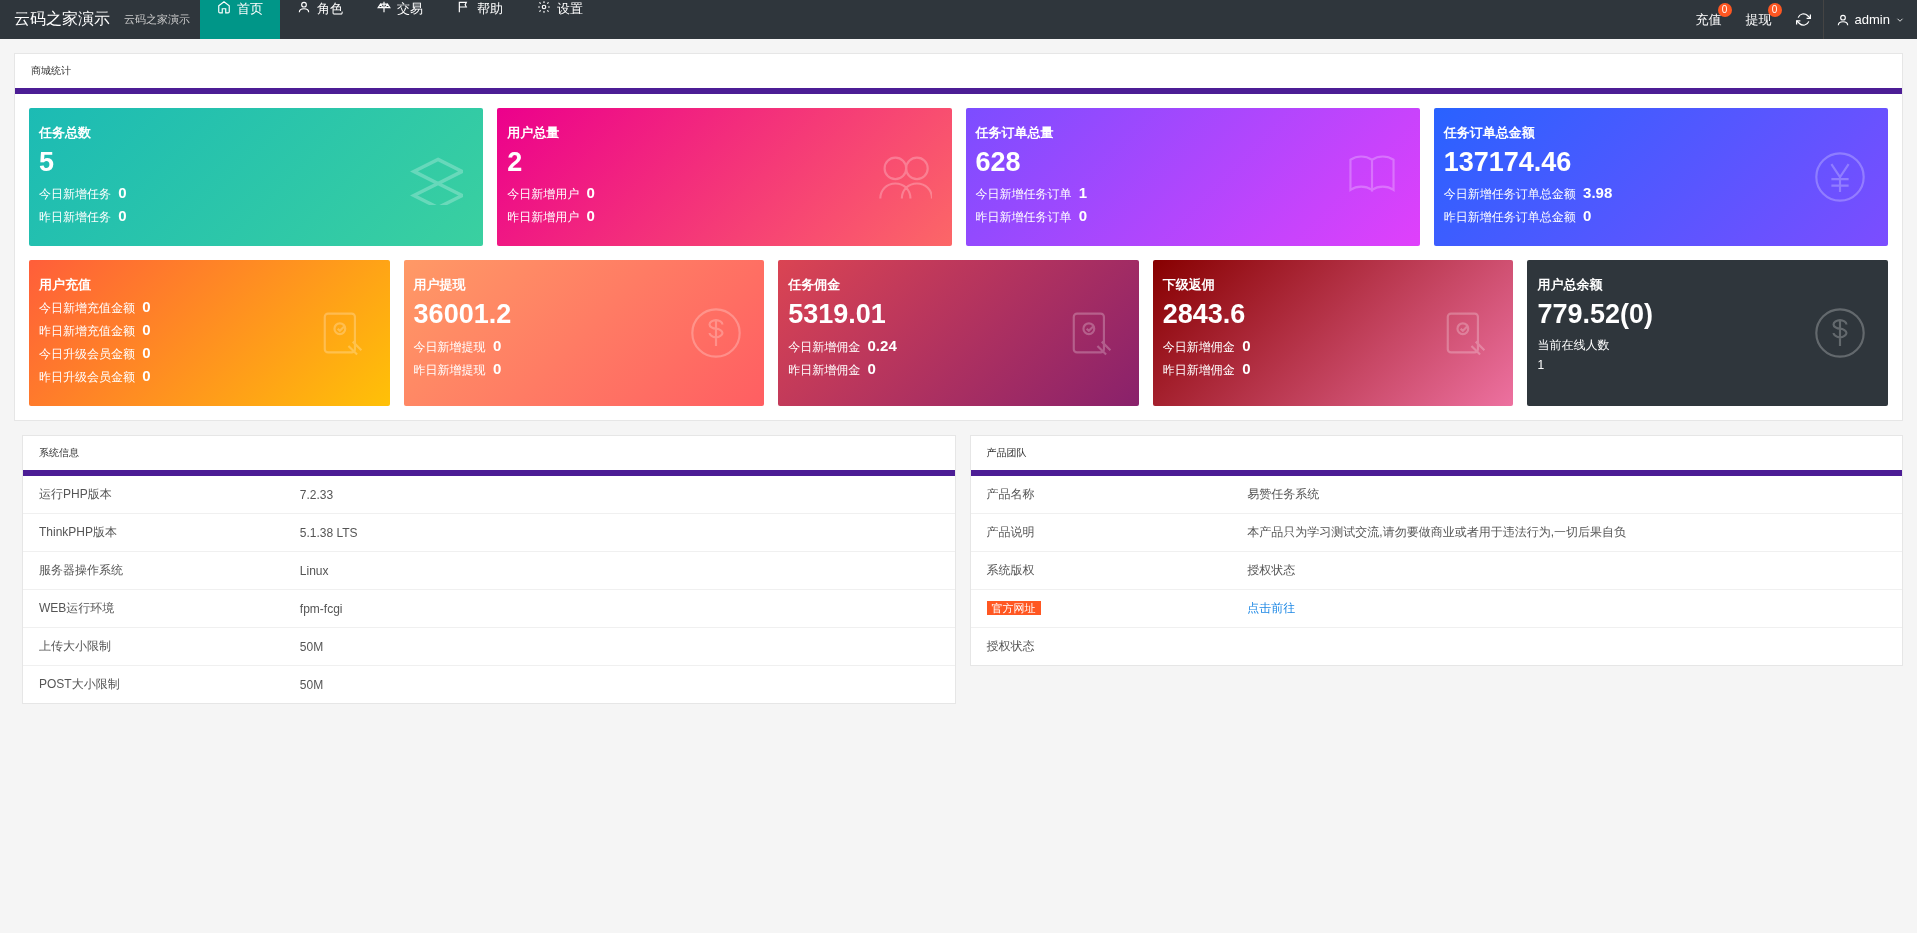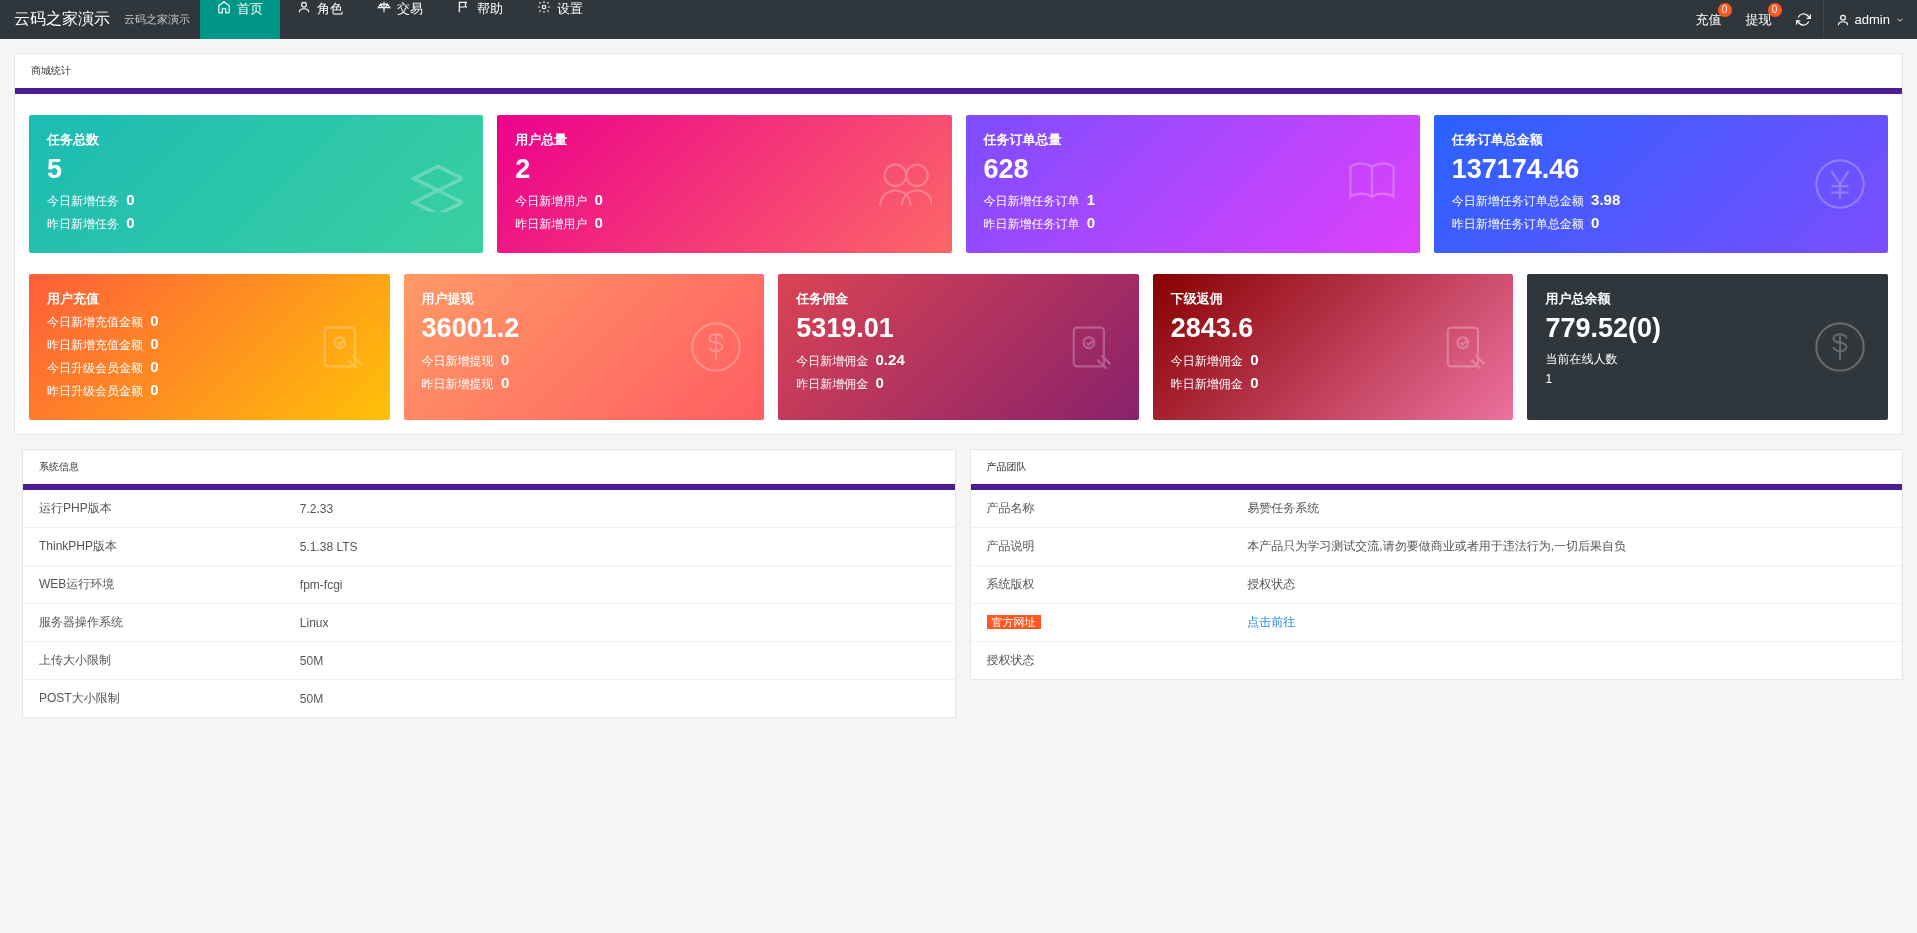--- a/index.html
+++ b/index.html
@@ -14,21 +14,21 @@
 .top-right { margin-left: auto; display: flex; align-items: stretch; }
 .rbtn { padding: 0 12px; display: flex; align-items: center; cursor: pointer; gap: 5px; position: relative; color: #fff; }
 .badge { position: absolute; top: 3px; right: 2px; background: #ff5722; color: #fff; border-radius: 8px; font-size: 10px; min-width: 14px; height: 14px; line-height: 14px; text-align: center; padding: 0 3px; }
 .content { padding: 14px; }
 .panel { background: #fff; border: 1px solid #e6e6e6; margin-bottom: 14px; }
 .panel-hd { padding: 10px 16px; font-size: 10px; color: #333; border-bottom: 6px solid #4c1d95; }
 .half { display: flex; gap: 14px; align-items: flex-start; padding-left: 8px; }
 .half .panel { flex: 1; }
 .cards-row { display: flex; gap: 14px; margin: 14px; }
 .cards-row + .cards-row { margin-top: 0; }
-.card { flex: 1; position: relative; padding: 16px 18px; color: #fff; border-radius: 2px; min-height: 112px; overflow: hidden; margin-top: 7px; }
+.card { flex: 1; position: relative; padding: 16px 10px; color: #fff; border-radius: 2px; min-height: 112px; overflow: hidden; }
 .card .ttl { font-size: 13px; font-weight: 600; margin-bottom: 4px; }
 .card .big { font-size: 27px; font-weight: 700; line-height: 1.2; margin-bottom: 6px; }
 .card .line { font-size: 12px; margin-bottom: 4px; }
 .card .line b { font-size: 15px; font-weight: 700; margin-left: 4px; }
 .card-ico { position: absolute; right: 20px; top: 50%; transform: translateY(-50%); opacity: .25; }
 .g1 { background: linear-gradient(135deg, #1cbbb4, #3ad0a0); }
 .g2 { background: linear-gradient(135deg, #ec008c, #fc6767); }
 .g3 { background: linear-gradient(135deg, #7c4dff, #e040fb); }
 .g4 { background: linear-gradient(135deg, #2962ff, #7c4dff); }
 .g5 { background: linear-gradient(135deg, #ff5e3a, #ffc107); }
@@ -221,26 +221,26 @@
           <tbody id="sysrows">
             <tr>
               <td>运行PHP版本</td>
               <td>7.2.33</td>
             </tr>
             <tr>
               <td>ThinkPHP版本</td>
               <td>5.1.38 LTS</td>
             </tr>
             <tr>
+              <td>服务器操作系统</td>
+              <td>Linux</td>
+            </tr>
+            <tr>
               <td>WEB运行环境</td>
               <td>fpm-fcgi</td>
-            </tr>
-            <tr>
-              <td>服务器操作系统</td>
-              <td>Linux</td>
             </tr>
             <tr>
               <td>上传大小限制</td>
               <td>50M</td>
             </tr>
             <tr>
               <td>POST大小限制</td>
               <td>50M</td>
             </tr>
           </tbody>

